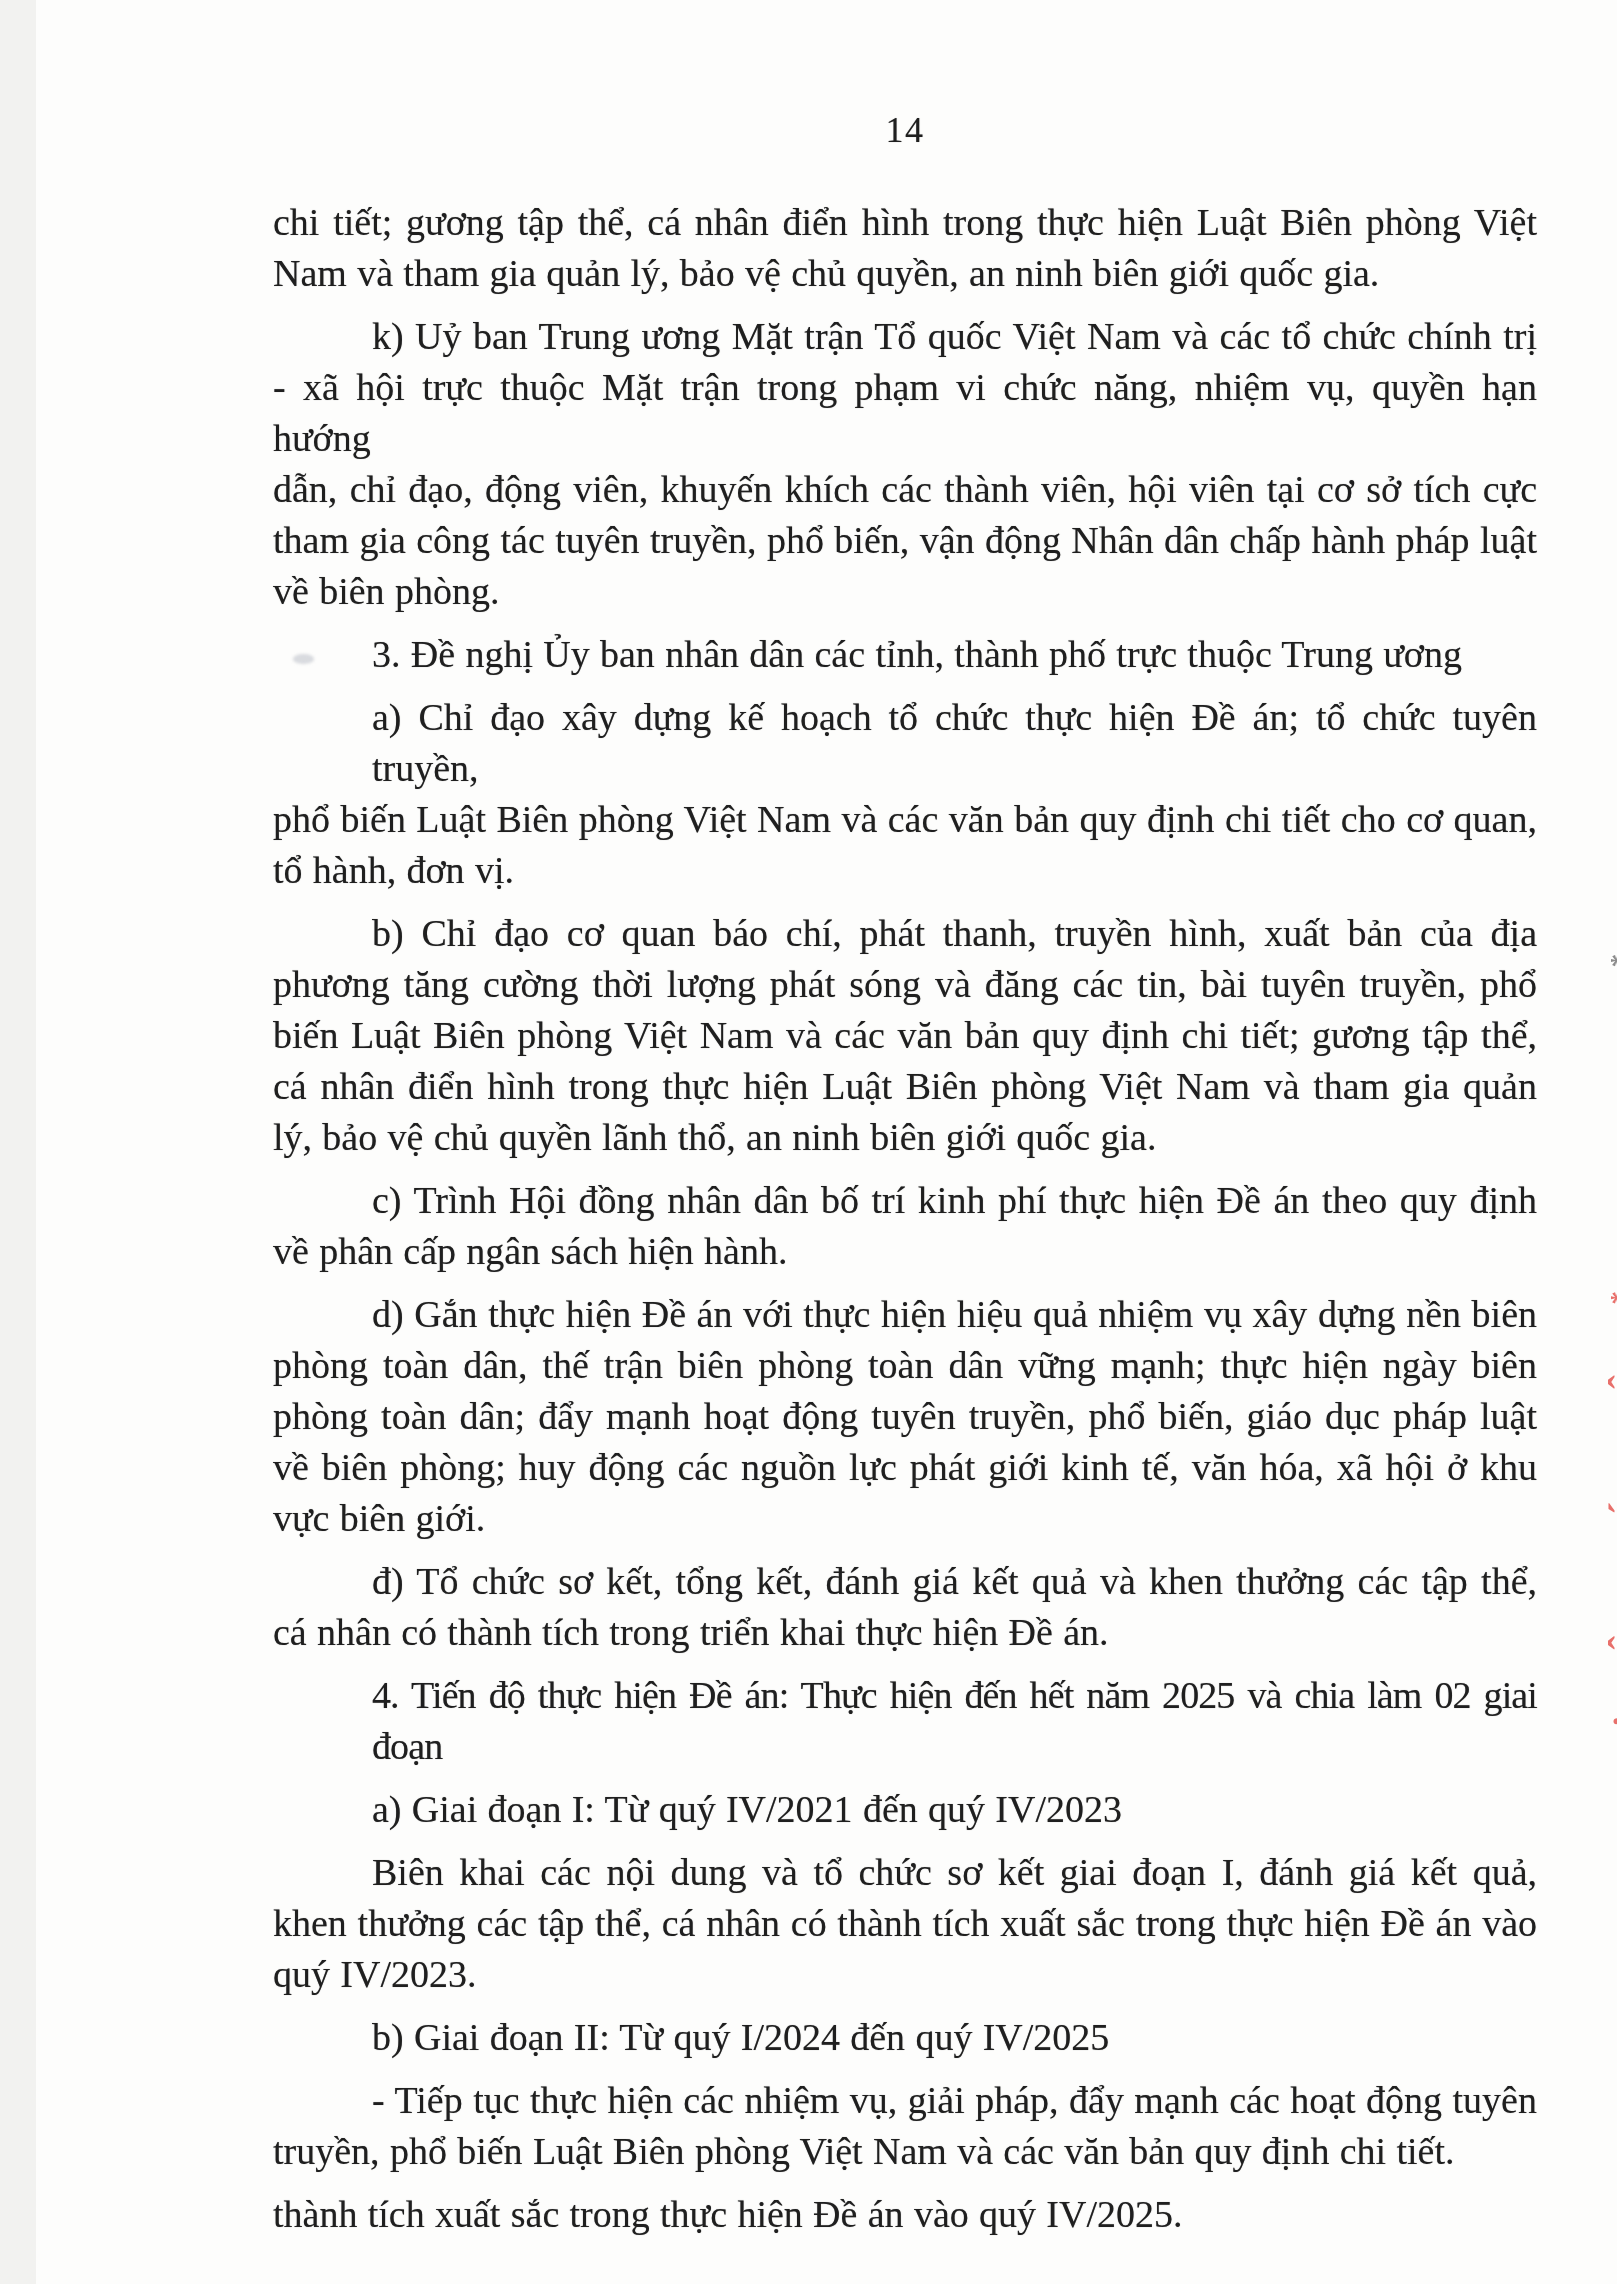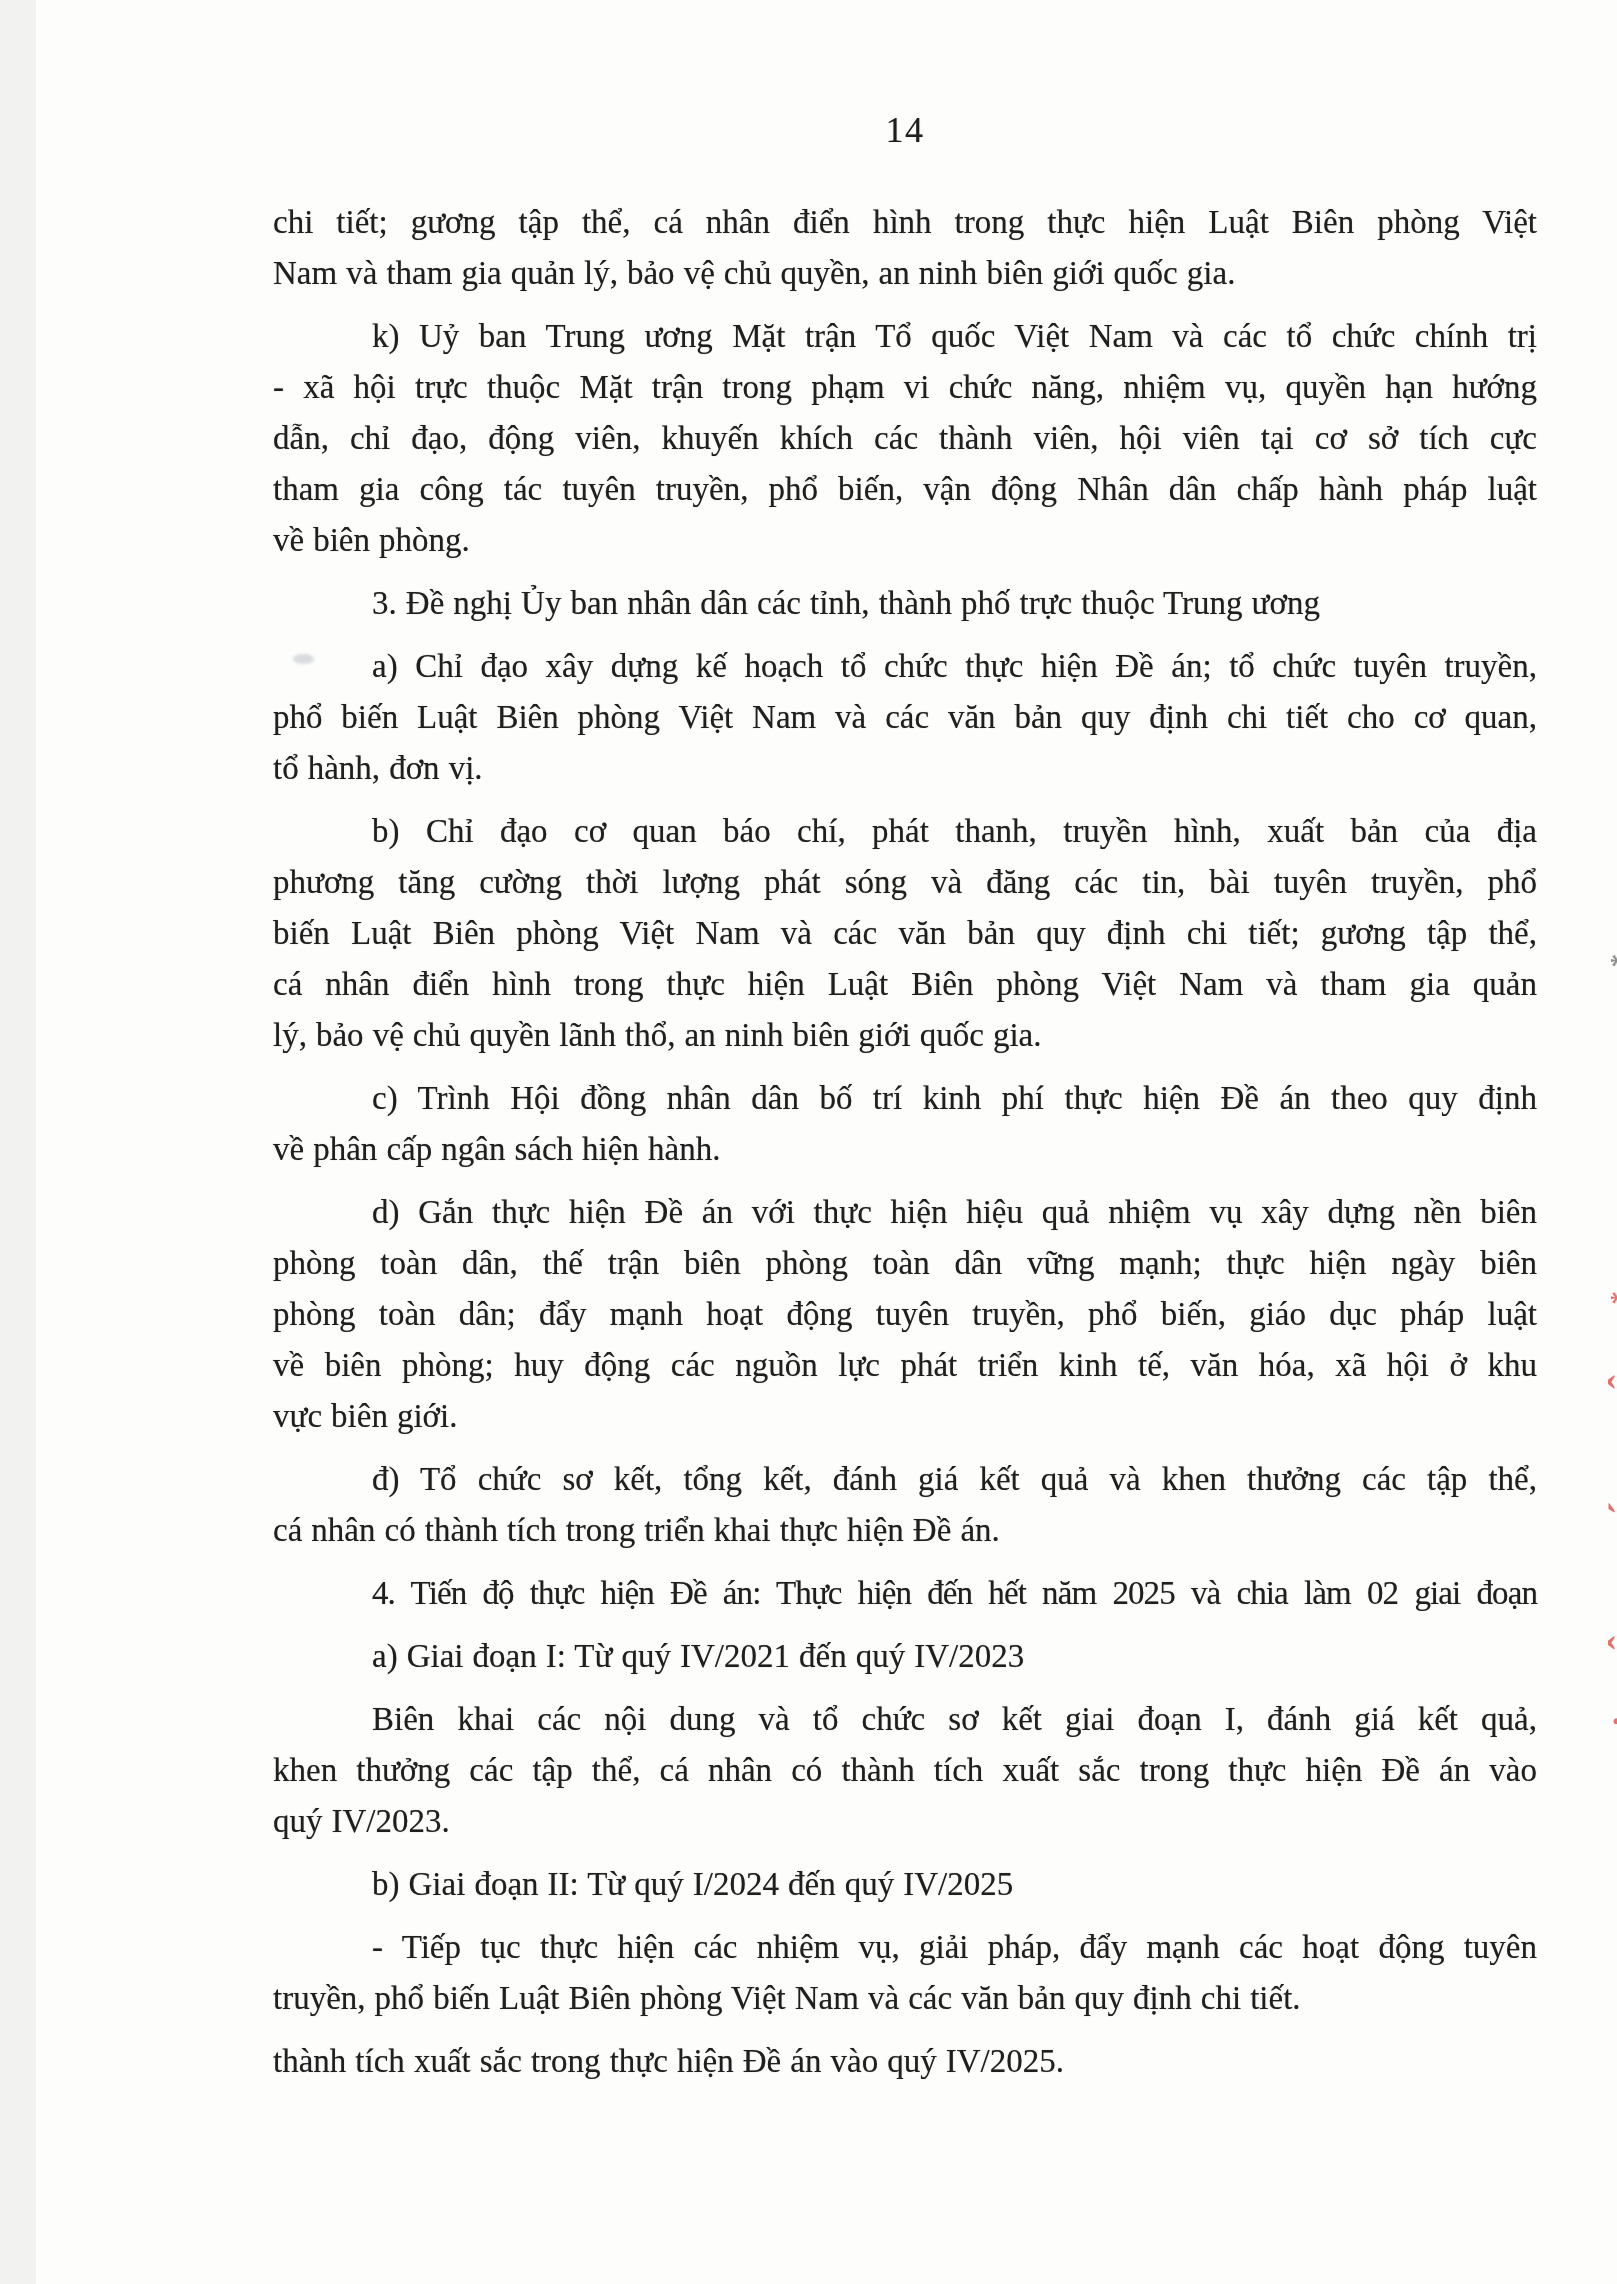--- a/index.html
+++ b/index.html
@@ -26,21 +26,21 @@
     letter-spacing:1.6px;
     text-shadow:0 0 0.8px rgba(25,25,25,.45);
   }
   
   .content{
     position:absolute;
     left:237px;top:197px;width:1264px;
   }
   .para{margin:0 0 12px 0;}
   .ln{
-    font-size:33px;
+    font-size:38px;
     line-height:51px;
     text-align:justify;
     text-align-last:justify;
     text-shadow:0 0 0.8px rgba(25,25,25,.5);
     word-spacing:0.8px;
   }
   .ln.end{text-align-last:left;}
   .fi{padding-left:99px;}
   .tight{letter-spacing:-0.9px;}
   
@@ -134,21 +134,21 @@
 
     <div class="para">
       <div class="ln fi">c) Trình Hội đồng nhân dân bố trí kinh phí thực hiện Đề án theo quy định</div>
       <div class="ln end">về phân cấp ngân sách hiện hành.</div>
     </div>
 
     <div class="para">
       <div class="ln fi">d) Gắn thực hiện Đề án với thực hiện hiệu quả nhiệm vụ xây dựng nền biên</div>
       <div class="ln">phòng toàn dân, thế trận biên phòng toàn dân vững mạnh; thực hiện ngày biên</div>
       <div class="ln">phòng toàn dân; đẩy mạnh hoạt động tuyên truyền, phổ biến, giáo dục pháp luật</div>
-      <div class="ln">về biên phòng; huy động các nguồn lực phát triển kinh tế, văn hóa, xã hội ở khu</div>
+      <div class="ln">về biên phòng; huy động các nguồn lực phát giới kinh tế, văn hóa, xã hội ở khu</div>
       <div class="ln end">vực biên giới.</div>
     </div>
 
     <div class="para">
       <div class="ln fi">đ) Tổ chức sơ kết, tổng kết, đánh giá kết quả và khen thưởng các tập thể,</div>
       <div class="ln end">cá nhân có thành tích trong triển khai thực hiện Đề án.</div>
     </div>
 
     <div class="para">
       <div class="ln fi tight">4. Tiến độ thực hiện Đề án: Thực hiện đến hết năm 2025 và chia làm 02 giai đoạn</div>

